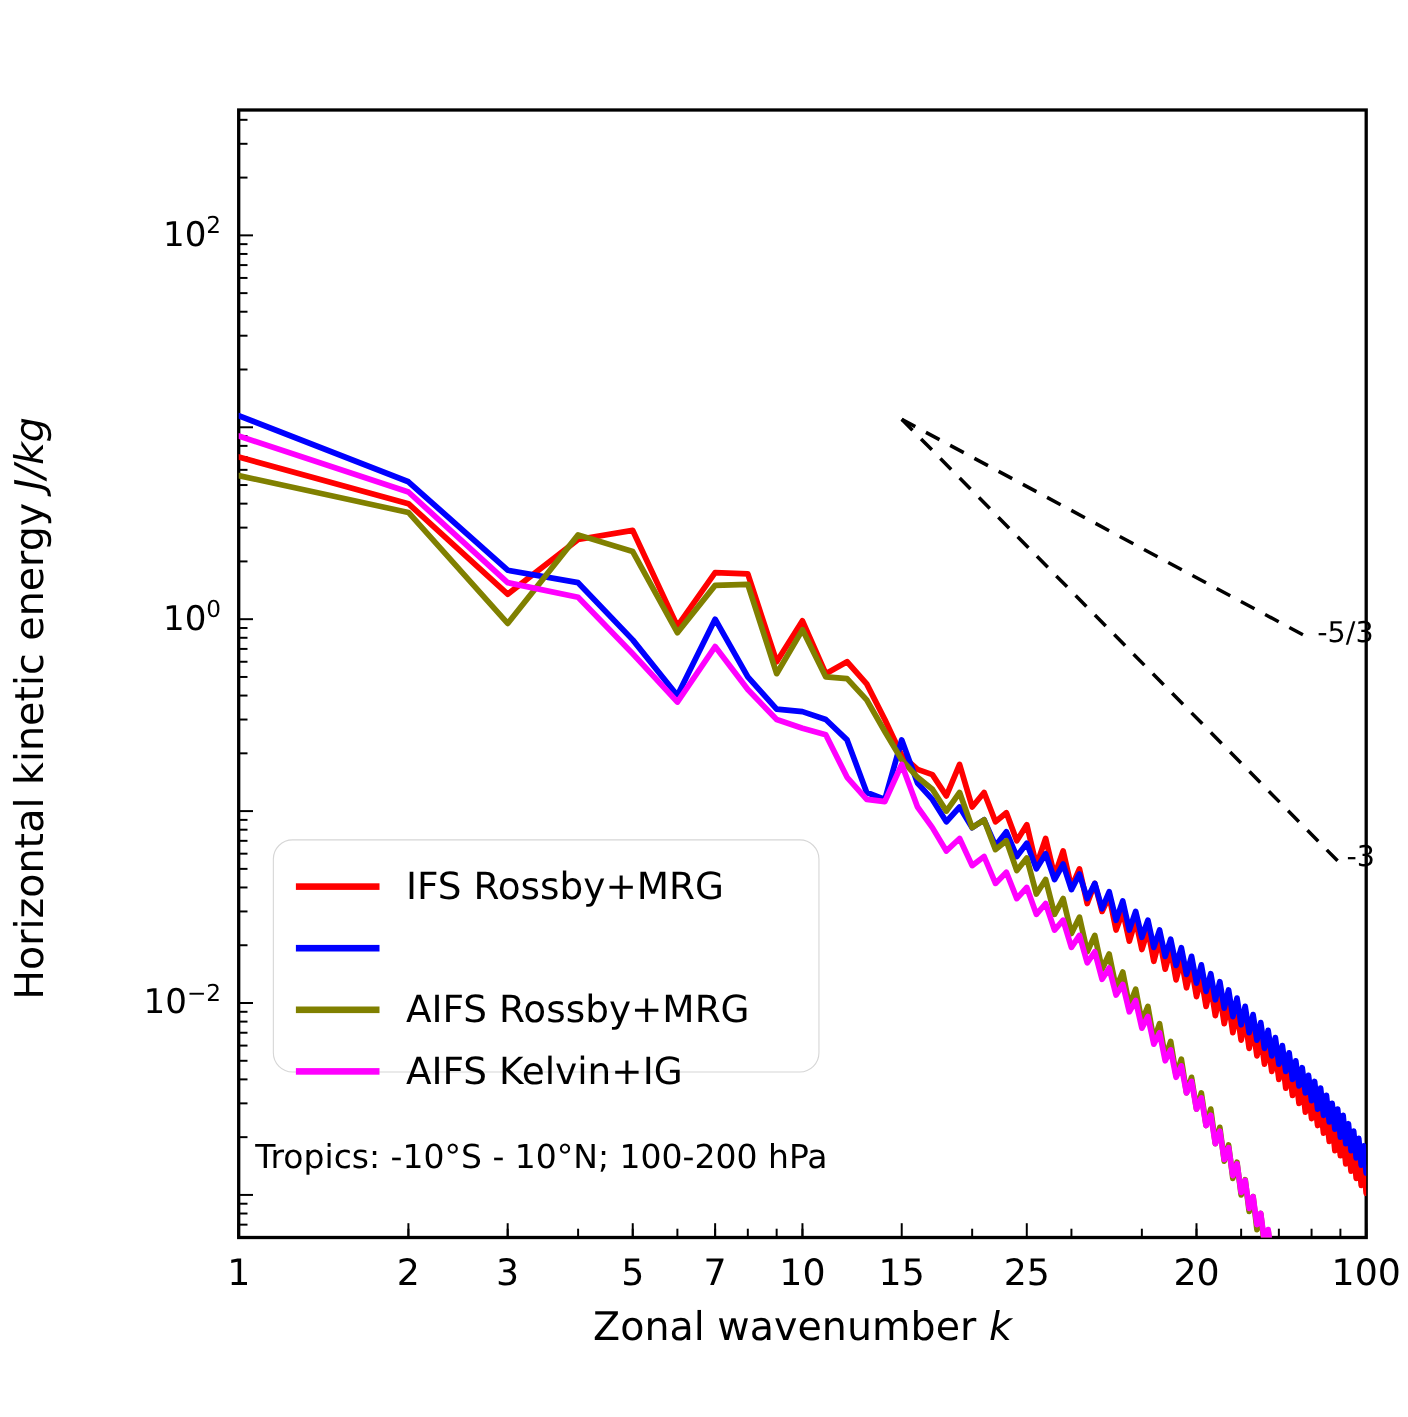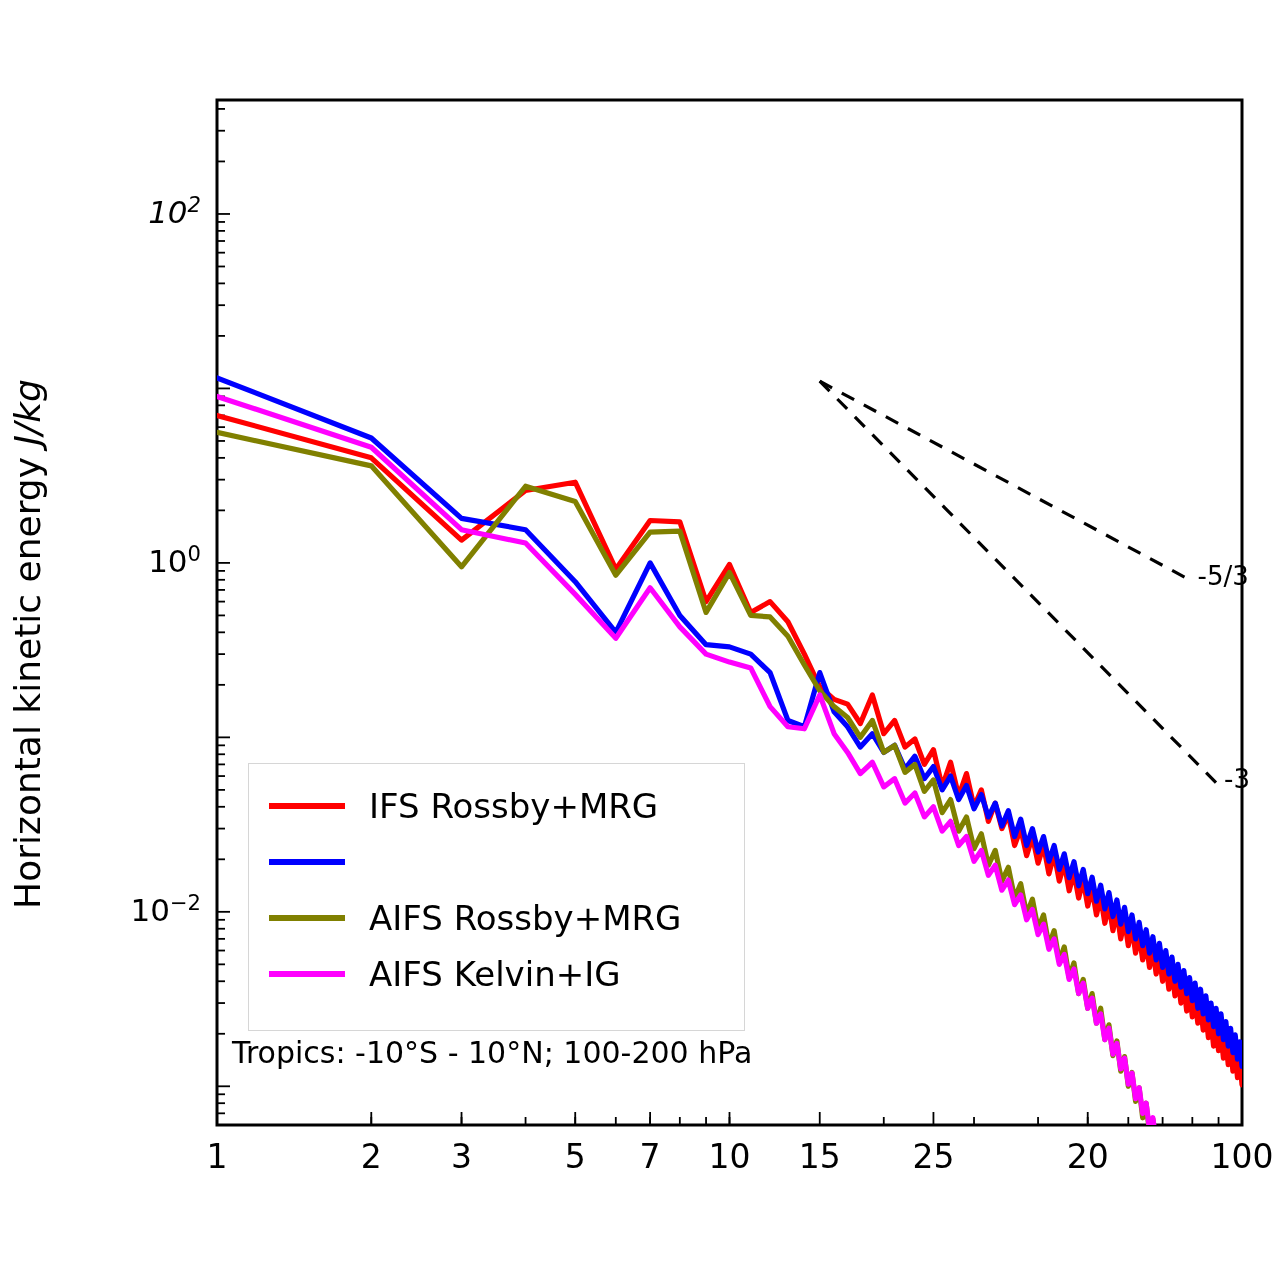--- a/index.html
+++ b/index.html
@@ -35,22 +35,22 @@
     font-size:31px;color:#000;white-space:nowrap;
   }
   .ytick-label sup{font-size:0.68em;vertical-align:super;}
 
   .xtick-label{
     position:absolute;text-align:center;font-size:33px;color:#000;
     transform:translateX(-50%);white-space:nowrap;
   }
 
   #legend{
-    position:absolute;left:248px;top:763px;width:497px;height:268px;
-    border:1.6px solid #d6d6d6;border-radius:0;background:#ffffff;
+    position:absolute;left:248px;top:763px;width:497px;height:212px;
+    border:1.6px solid #d6d6d6;border-radius:18px;background:#ffffff;
     box-sizing:border-box;padding:14px 0 0 0;
   }
   .legend-row{height:56px;display:flex;align-items:center;}
   .legend-swatch{width:76px;height:0;border-top-width:6px;border-top-style:solid;
                  margin-left:20px;margin-right:24px;}
   .legend-label{font-size:34px;color:#000;white-space:nowrap;}
 
   #region-note{
     position:absolute;left:232px;top:1019px;font-size:30px;color:#000;white-space:nowrap;margin-top:16px;
   }
@@ -60,20 +60,23 @@
 </head>
 <body>
 
 <div id="figure">
 
 
   <div id="ylabel">
     <span>Horizontal kinetic energy </span><span class="unit">J/kg</span>
   </div>
 
+  <div id="xlabel">
+    <span>Zonal wavenumber </span><span class="sym">k</span>
+  </div>
 
   <svg id="plot-svg" width="1280" height="1288" style="position:absolute;left:0;top:0;">
       <defs>
         <clipPath id="plotclip">
           <rect x="217" y="100" width="1025" height="1025"></rect>
         </clipPath>
       </defs>
       <g stroke="#000" stroke-width="1.8">
         <line x1="217" y1="1125" x2="217" y2="1117"></line>
         <line x1="371.2778727777903" y1="1125" x2="371.2778727777903" y2="1117"></line>
@@ -165,21 +168,21 @@
       </g>
       <g clip-path="url(#plotclip)" fill="none" stroke-linejoin="round" stroke-linecap="round">
         <path d="M217.00 415.45 L371.28 457.86 L461.52 540.16 L525.56 490.50 L575.22 482.22 L615.80 569.21 L650.11 520.49 L679.83 521.80 L706.05 601.60 L729.50 564.43 L750.71 612.44 L770.08 601.60 L787.90 621.73 L804.39 654.12 L819.75 686.76 L834.11 699.42 L847.61 704.16 L860.33 723.55 L872.36 694.96 L883.78 733.67 L894.64 720.45 L904.99 747.05 L914.89 738.89 L924.36 764.39 L933.44 749.68 L942.17 786.91 L950.57 762.25 L958.67 796.20 L966.48 773.58 L974.02 806.79 L981.32 789.88 L988.39 821.37 L995.24 803.09 L1001.88 828.59 L1008.33 814.77 L1014.61 845.49 L1020.70 828.59 L1026.64 855.61 L1032.42 836.57 L1038.06 863.20 L1043.55 845.49 L1048.92 873.88 L1054.15 853.83 L1059.27 881.11 L1064.27 863.20 L1069.16 890.79 L1073.95 872.52 L1078.64 898.01 L1083.23 880.10 L1087.72 906.00 L1092.13 889.09 L1096.45 914.92 L1100.69 896.76 L1104.85 923.26 L1108.94 904.61 L1112.95 930.65 L1116.89 911.83 L1120.76 938.85 L1124.56 919.81 L1128.30 945.64 L1131.98 926.87 L1135.60 953.10 L1139.16 934.64 L1142.67 959.93 L1146.12 942.17 L1149.52 967.44 L1152.86 949.28 L1156.16 974.03 L1159.41 955.76 L1162.61 981.26 L1165.77 962.85 L1168.88 989.24 L1171.95 970.67 L1174.98 995.83 L1177.97 977.56 L1180.92 1003.05 L1183.83 985.14 L1186.70 1011.04 L1189.53 991.37 L1192.33 1016.87 L1195.10 1000.57 L1197.83 1023.19 L1200.53 1005.62 L1203.19 1030.08 L1205.83 1013.90 L1208.43 1037.66 L1211.00 1019.96 L1213.55 1046.09 L1216.06 1026.55 L1218.55 1050.68 L1221.01 1033.78 L1223.44 1058.14 L1225.85 1039.68 L1228.23 1064.69 L1230.58 1046.09 L1232.91 1071.23 L1235.22 1053.09 L1237.50 1077.71 L1239.76 1059.73 L1242.00 1084.79 " stroke="#ff0000" stroke-width="5.2"></path>
         <path d="M217.00 377.84 L371.28 437.98 L461.52 518.36 L525.56 529.69 L575.22 581.72 L615.80 632.32 L650.11 562.90 L679.83 615.42 L706.05 644.64 L729.50 646.90 L750.71 654.12 L770.08 672.62 L787.90 720.45 L804.39 726.77 L819.75 672.62 L834.11 711.87 L847.61 726.77 L860.33 747.05 L872.36 733.67 L883.78 752.40 L894.64 745.35 L904.99 768.85 L914.89 756.19 L924.36 778.64 L933.44 766.58 L942.17 789.88 L950.57 776.07 L958.67 799.57 L966.48 785.47 L974.02 808.71 L981.32 794.57 L988.39 816.91 L995.24 803.09 L1001.88 826.10 L1008.33 810.68 L1014.61 836.57 L1020.70 819.10 L1026.64 845.49 L1032.42 828.59 L1038.06 852.09 L1043.55 836.57 L1048.92 861.23 L1054.15 845.49 L1059.27 869.43 L1064.27 853.83 L1069.16 877.65 L1073.95 861.62 L1078.64 885.79 L1083.23 869.43 L1087.72 893.72 L1092.13 877.17 L1096.45 901.24 L1100.69 885.26 L1104.85 908.86 L1108.94 892.53 L1112.95 916.52 L1116.89 899.93 L1120.76 924.14 L1124.56 907.41 L1128.30 931.63 L1131.98 914.92 L1135.60 938.85 L1139.16 922.38 L1142.67 945.64 L1146.12 929.69 L1149.52 953.10 L1152.86 936.72 L1156.16 959.93 L1159.41 943.31 L1162.61 967.44 L1165.77 950.53 L1168.88 974.03 L1171.95 957.13 L1174.98 981.26 L1177.97 964.35 L1180.92 987.16 L1183.83 970.67 L1186.70 993.57 L1189.53 977.56 L1192.33 1000.57 L1195.10 983.17 L1197.83 1008.28 L1200.53 989.24 L1203.19 1013.90 L1205.83 995.83 L1208.43 1019.96 L1211.00 1003.05 L1213.55 1026.55 L1216.06 1008.28 L1218.55 1033.78 L1221.01 1013.90 L1223.44 1039.68 L1225.85 1021.56 L1228.23 1046.09 L1230.58 1028.30 L1232.91 1052.60 L1235.22 1034.92 L1237.50 1059.19 L1239.76 1041.76 L1242.00 1066.42 " stroke="#0000ff" stroke-width="5.2"></path>
         <path d="M217.00 432.36 L371.28 465.84 L461.52 566.78 L525.56 486.25 L575.22 501.45 L615.80 575.21 L650.11 532.17 L679.83 531.17 L706.05 612.44 L729.50 572.58 L750.71 615.42 L770.08 616.95 L787.90 636.21 L804.39 664.96 L819.75 690.75 L834.11 706.64 L847.61 717.48 L860.33 737.36 L872.36 720.45 L883.78 752.40 L894.64 745.35 L904.99 772.37 L914.89 764.39 L924.36 791.41 L933.44 779.95 L942.17 812.70 L950.57 799.57 L958.67 831.16 L966.48 816.91 L974.02 848.72 L981.32 833.81 L988.39 865.22 L995.24 850.38 L1001.88 881.11 L1008.33 867.29 L1014.61 898.01 L1020.70 883.68 L1026.64 914.14 L1032.42 899.29 L1038.06 928.74 L1043.55 914.92 L1048.92 945.64 L1054.15 930.65 L1059.27 961.38 L1064.27 946.84 L1069.16 977.56 L1073.95 962.85 L1078.64 993.57 L1083.23 979.38 L1087.72 1008.28 L1092.13 993.57 L1096.45 1023.19 L1100.69 1008.28 L1104.85 1039.68 L1108.94 1024.85 L1112.95 1055.57 L1116.89 1040.92 L1120.76 1071.23 L1124.56 1056.59 L1128.30 1086.29 L1131.98 1072.48 L1135.60 1101.33 L1139.16 1087.83 L1142.67 1117.78 L1146.12 1103.20 L1149.52 1132.98 L1152.86 1118.94 L1156.16 1148.50 L1159.41 1134.40 L1162.61 1163.71 L1165.77 1150.24 L1168.88 1180.09 L1171.95 1165.84 L1174.98 1194.43 L1177.97 1182.75 L1180.92 1212.13 L1183.83 1197.65 L1186.70 1227.55 L1189.53 1213.74 L1192.33 1243.25 L1195.10 1229.54 L1197.83 1259.26 L1200.53 1245.08 L1203.19 1274.97 L1205.83 1261.06 L1208.43 1290.77 L1211.00 1276.91 L1213.55 1306.61 L1216.06 1292.82 L1218.55 1322.45 L1221.01 1308.58 L1223.44 1338.17 L1225.85 1324.36 L1228.23 1354.03 L1230.58 1340.31 L1232.91 1369.85 L1235.22 1356.14 L1237.50 1385.80 L1239.76 1371.79 L1242.00 1401.53 " stroke="#808000" stroke-width="5.2"></path>
         <path d="M217.00 396.41 L371.28 447.27 L461.52 529.69 L525.56 543.02 L575.22 594.38 L615.80 638.23 L650.11 587.79 L679.83 626.84 L706.05 654.12 L729.50 662.10 L750.71 667.94 L770.08 706.64 L787.90 726.77 L804.39 728.78 L819.75 694.96 L834.11 733.67 L847.61 752.40 L860.33 773.58 L872.36 762.25 L883.78 786.91 L894.64 778.64 L904.99 803.09 L914.89 792.97 L924.36 816.91 L933.44 806.79 L942.17 831.16 L950.57 821.37 L958.67 845.49 L966.48 836.57 L974.02 861.23 L981.32 850.38 L988.39 875.28 L995.24 865.22 L1001.88 890.22 L1008.33 880.10 L1014.61 904.61 L1020.70 894.92 L1026.64 919.81 L1032.42 909.59 L1038.06 934.64 L1043.55 924.14 L1048.92 949.28 L1054.15 938.85 L1059.27 964.35 L1064.27 954.42 L1069.16 979.38 L1073.95 969.04 L1078.64 993.57 L1083.23 983.17 L1087.72 1008.28 L1092.13 998.16 L1096.45 1023.19 L1100.69 1013.90 L1104.85 1039.68 L1108.94 1028.30 L1112.95 1054.07 L1116.89 1043.46 L1120.76 1068.78 L1124.56 1058.14 L1128.30 1084.06 L1131.98 1073.11 L1135.60 1098.61 L1139.16 1087.83 L1142.67 1113.32 L1146.12 1103.20 L1149.52 1128.89 L1152.86 1117.78 L1156.16 1143.50 L1159.41 1132.98 L1162.61 1157.64 L1165.77 1146.80 L1168.88 1172.63 L1171.95 1161.63 L1174.98 1188.36 L1177.97 1177.52 L1180.92 1203.83 L1183.83 1192.86 L1186.70 1218.79 L1189.53 1207.86 L1192.33 1234.19 L1195.10 1222.82 L1197.83 1248.87 L1200.53 1238.02 L1203.19 1264.17 L1205.83 1253.54 L1208.43 1279.30 L1211.00 1268.32 L1213.55 1294.46 L1216.06 1283.47 L1218.55 1309.58 L1221.01 1298.59 L1223.44 1324.71 L1225.85 1313.74 L1228.23 1339.87 L1230.58 1328.87 L1232.91 1355.08 L1235.22 1344.08 L1237.50 1370.17 L1239.76 1359.13 L1242.00 1385.41 " stroke="#ff00ff" stroke-width="5.2"></path>
       </g>
     </svg>
 
   <div id="ytick-layer">
-      <div class="ytick-label" style="left: 105px; top: 191.964px; font-style: italic;"><span>10</span><sup>2</sup></div>
+      <div class="ytick-label" style="left: 105px; top: 191.964px;"><span>10</span><sup>2</sup></div>
       <div class="ytick-label" style="left: 105px; top: 540.896px;"><span>10</span><sup>0</sup></div>
       <div class="ytick-label" style="left: 105px; top: 889.829px;"><span>10</span><sup>−2</sup></div>
     </div>
   <div id="xtick-layer">
       <div class="xtick-label" style="left: 217px; top: 1137px;">1</div>
       <div class="xtick-label" style="left: 371.278px; top: 1137px;">2</div>
       <div class="xtick-label" style="left: 461.525px; top: 1137px;">3</div>
       <div class="xtick-label" style="left: 575.222px; top: 1137px;">5</div>
       <div class="xtick-label" style="left: 650.113px; top: 1137px;">7</div>
       <div class="xtick-label" style="left: 729.5px; top: 1137px;">10</div>

